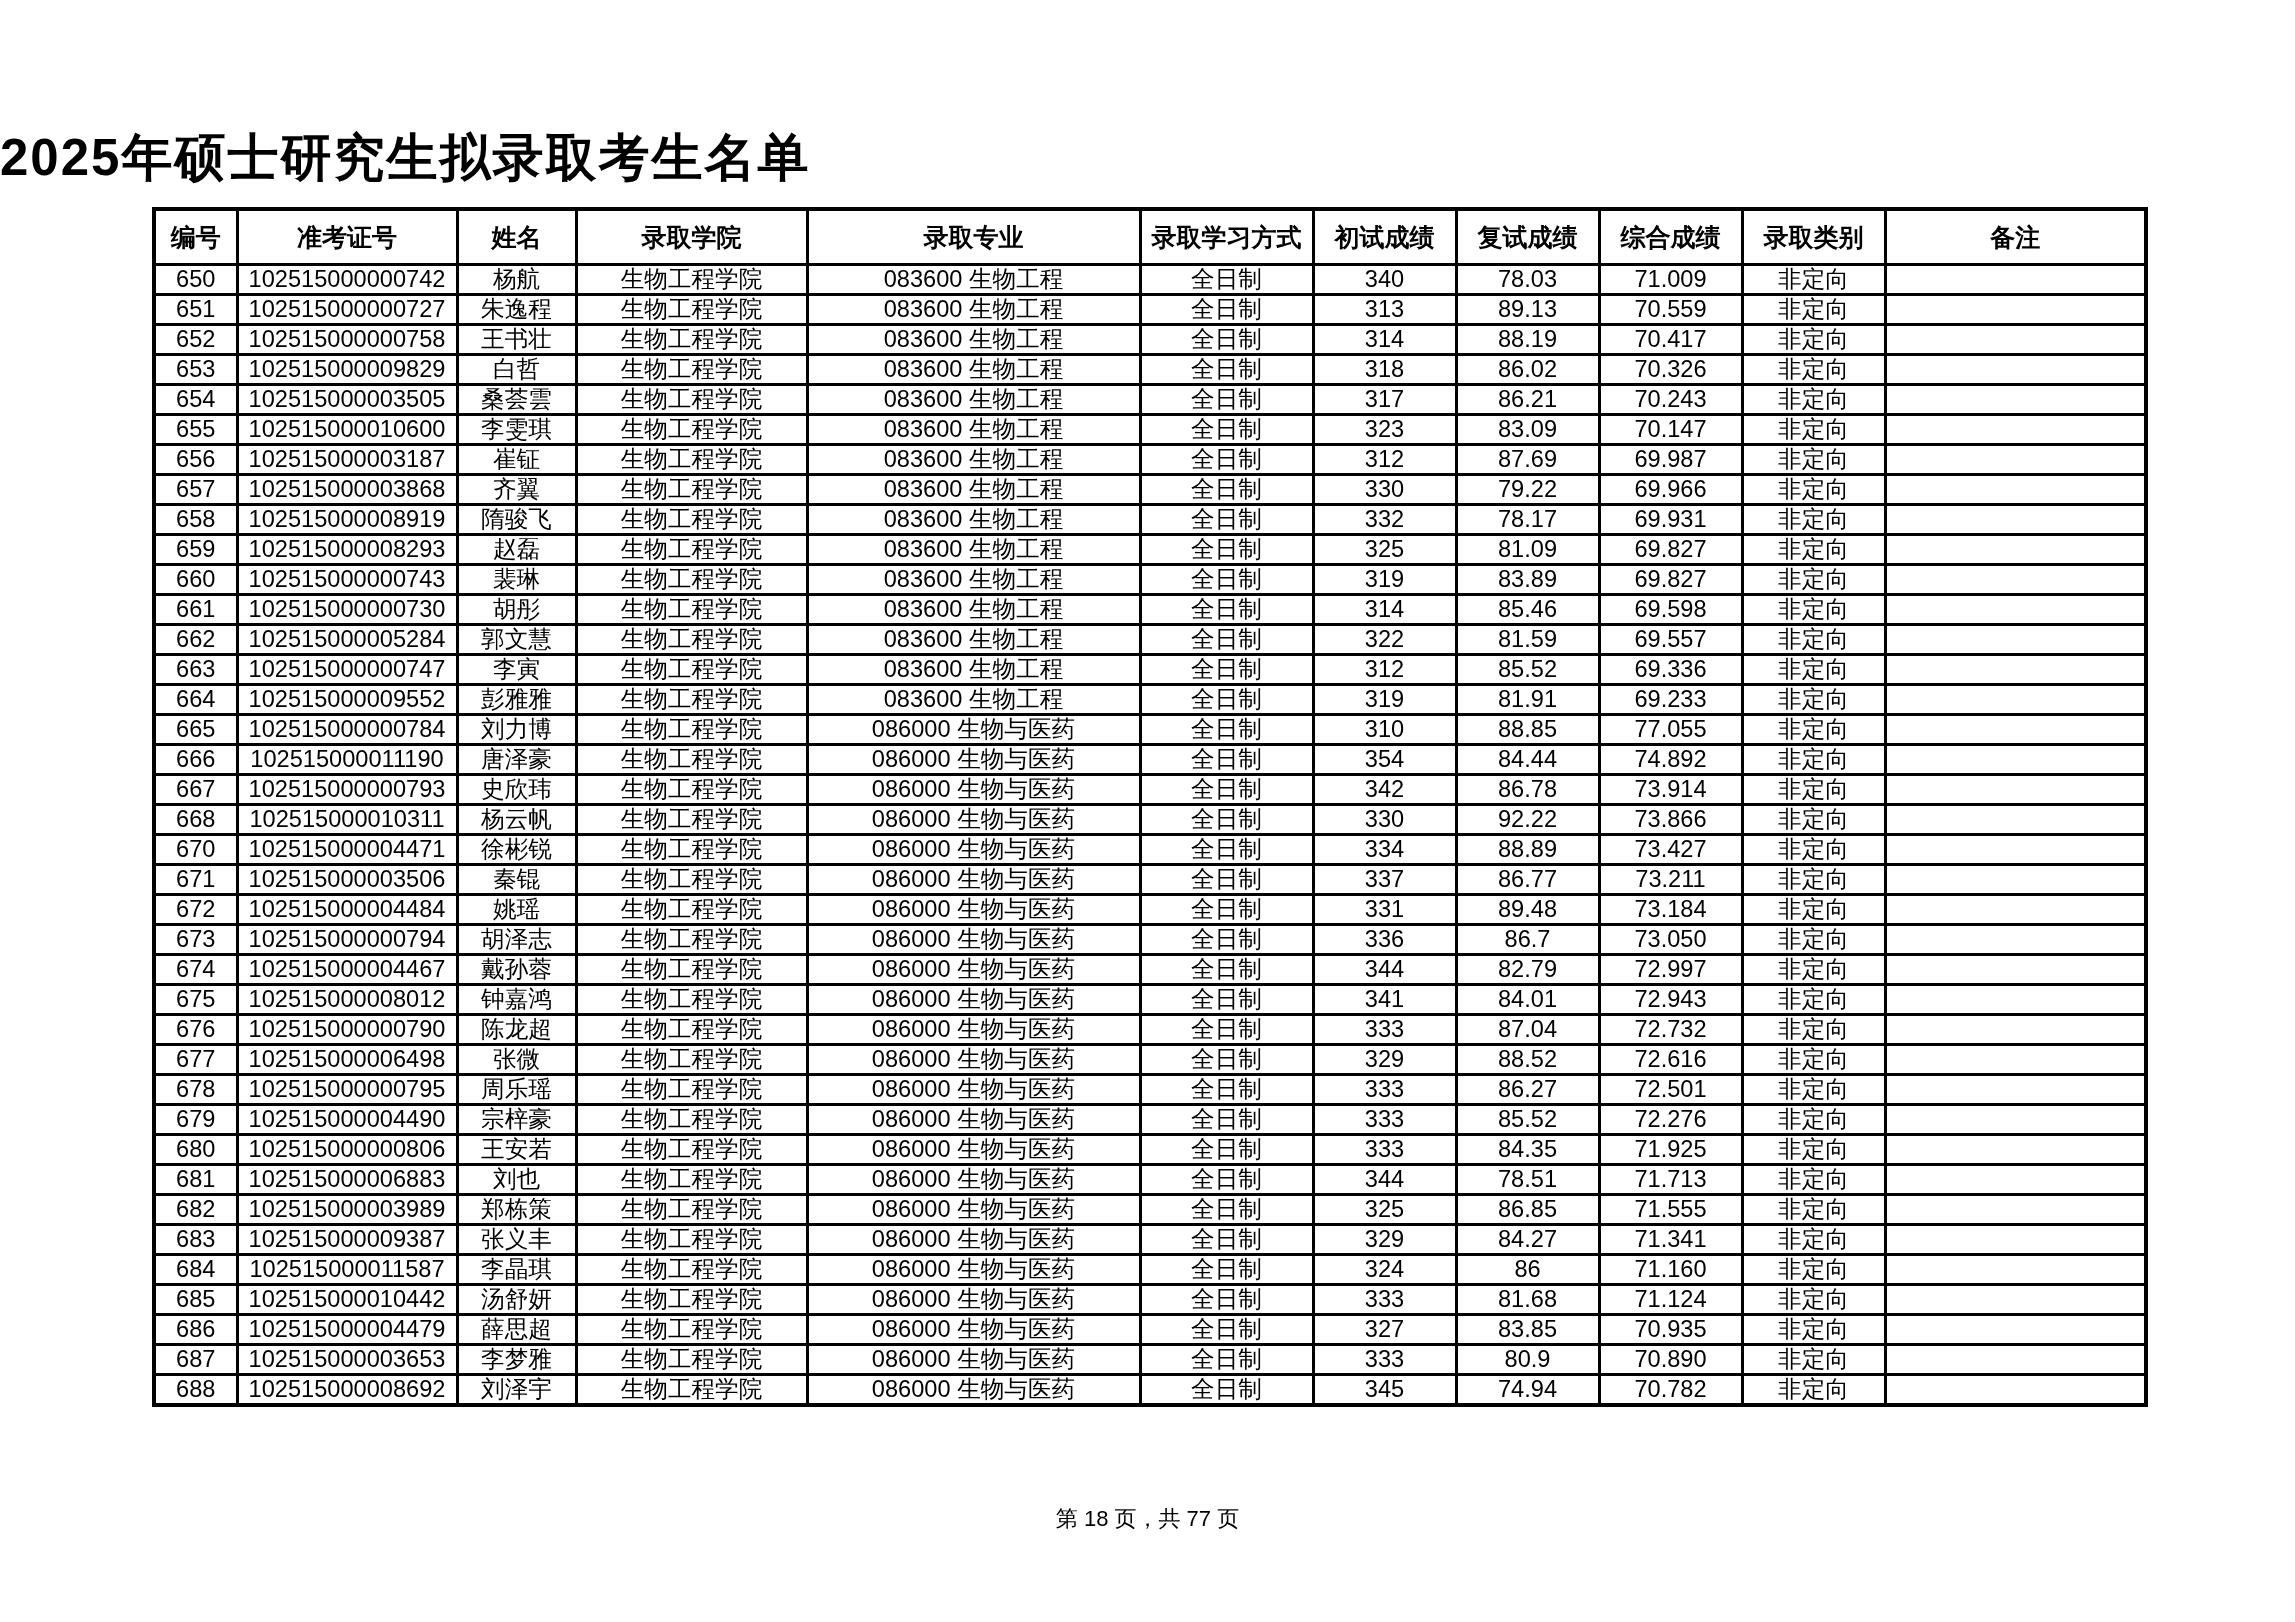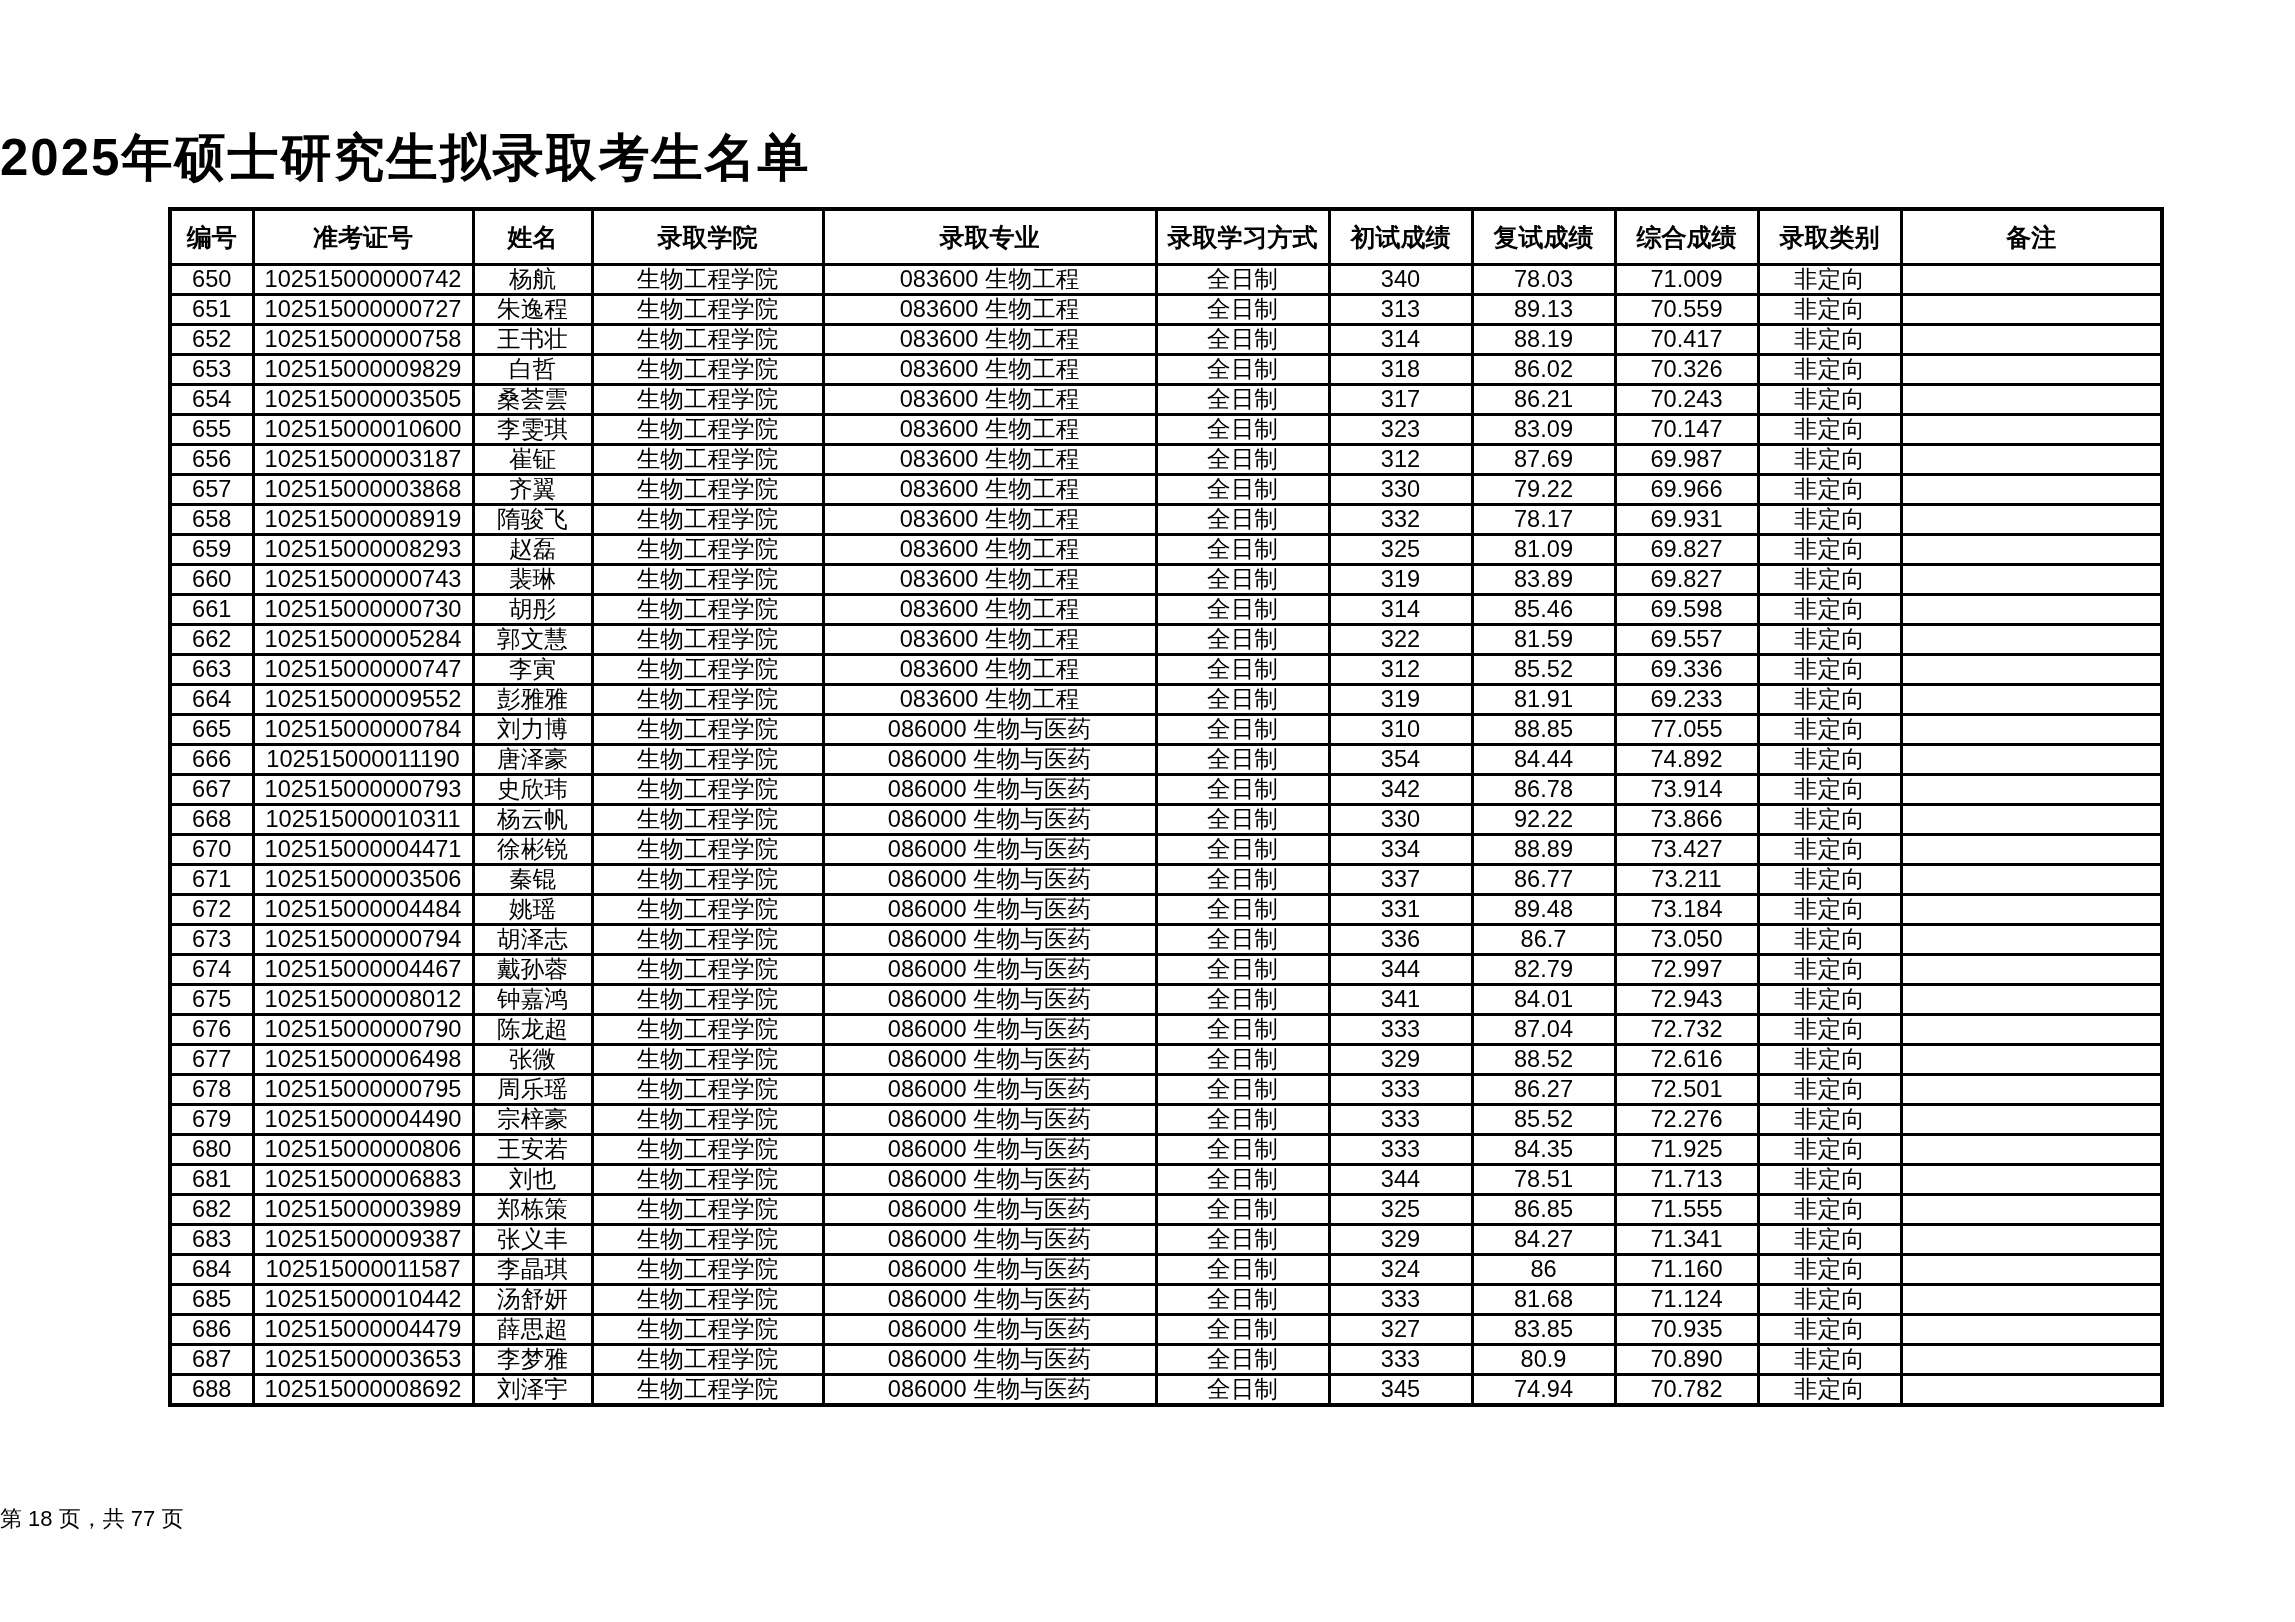--- a/index.html
+++ b/index.html
@@ -25,21 +25,20 @@
     white-space: nowrap;
   }
   table.admission-table {
     position: absolute;
     left: 152px;
     top: 207px;
     width: 1993px;
     border-collapse: collapse;
     table-layout: fixed;
     border: 4.6px solid #000;
-    margin-left: 16px;
   }
   .admission-table th,
   .admission-table td {
     border: 3.3px solid #000;
     text-align: center;
     vertical-align: middle;
     padding: 0;
     overflow: hidden;
     white-space: nowrap;
   }
@@ -63,20 +62,21 @@
   col.c7  { width: 143px; }
   col.c8  { width: 143px; }
   col.c9  { width: 143px; }
   col.c10 { width: 143px; }
   col.c11 { width: 261px; }
   .page-footer {
     position: absolute;
     top: 1504px;
     left: 0;
     width: 2295px;
+    text-align: center;
     font-size: 22px;
     white-space: nowrap;
   }
 </style>
 </head>
 <body>
 
 <div class="page-title">2025年硕士研究生拟录取考生名单</div>
 
 <table class="admission-table">

